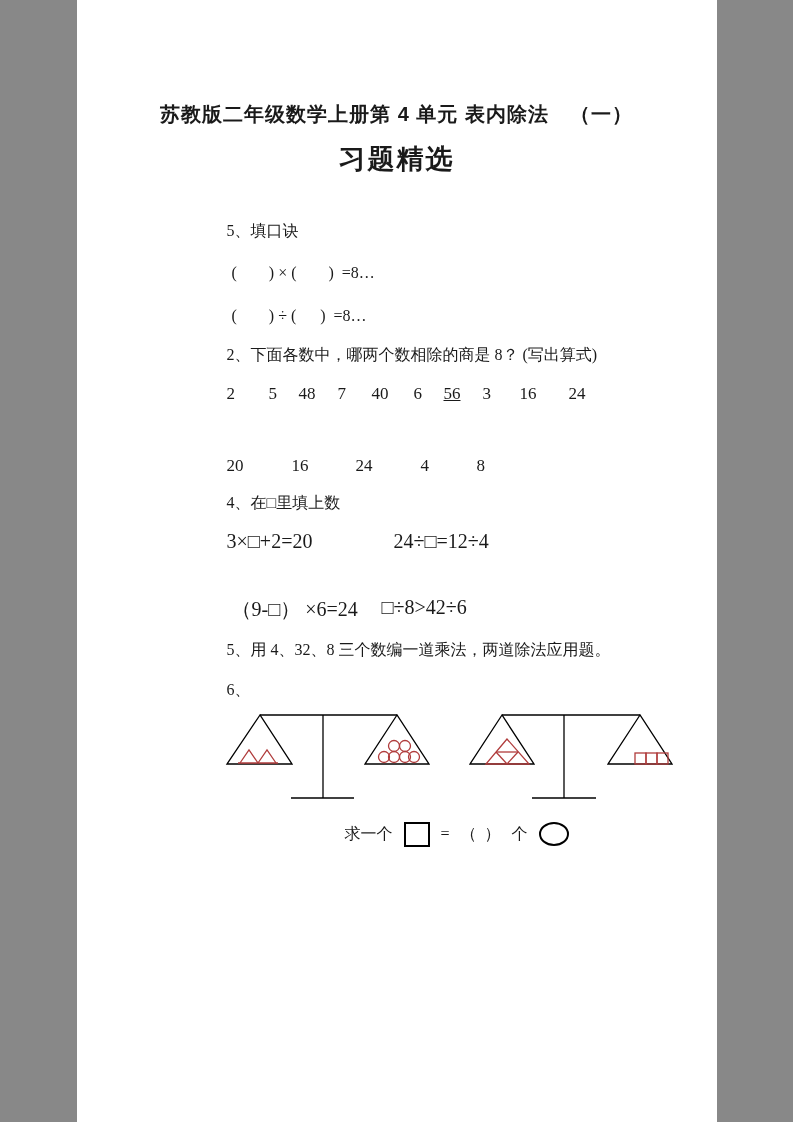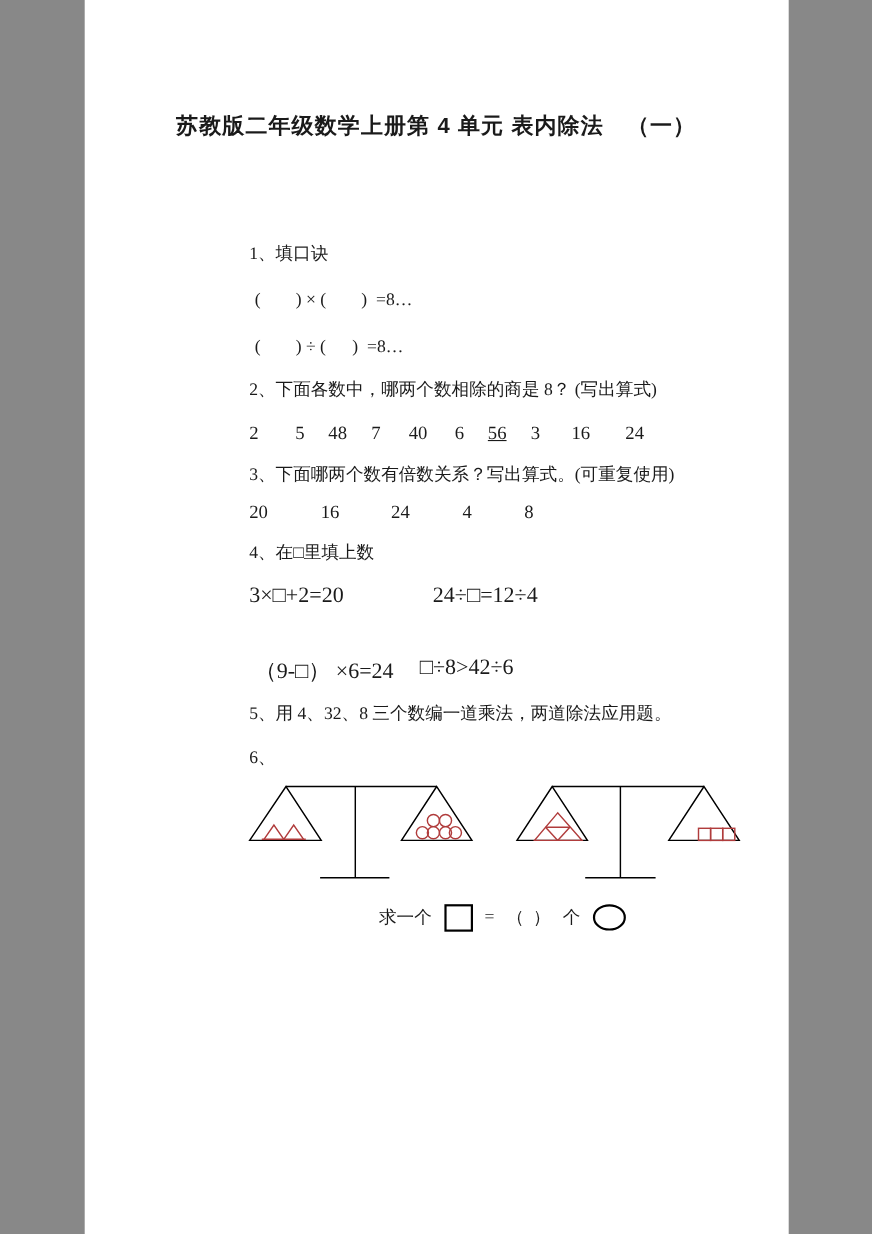--- a/index.html
+++ b/index.html
@@ -67,40 +67,40 @@
     border-radius:50%;
     background:#fff;
   }
 </style>
 </head>
 <body>
 
 <div class="page">
 
   <div class="abs doc-title">苏教版二年级数学上册第 4 单元 表内除法　（一）</div>
+  <div class="abs doc-subtitle">习题精选</div>
 
-  <div class="abs body-line" style="top:221px;left:150px;">1、填口诀</div>
+  <div class="abs body-line" style="top:221px;left:150px;">5、填口诀</div>
   <div class="abs body-line" style="top:263px;left:155px;">(        ) × (        )  =8…</div>
   <div class="abs body-line" style="top:306px;left:155px;">(        ) ÷ (      )  =8…</div>
 
   <div class="abs body-line" style="top:345px;left:150px;">2、下面各数中，哪两个数相除的商是 8？ (写出算式)</div>
   <div class="num-row q2-row" style="top:384px;left:150px;">
     <span>2</span>
     <span>5</span>
     <span>48</span>
     <span>7</span>
     <span>40</span>
     <span>6</span>
     <span>56</span>
     <span>3</span>
     <span>16</span>
     <span>24</span>
   </div>
 
-  <div class="abs body-line" style="top:422px;left:150px;">3、下面哪两个数有倍数关系？写出算式。(可重复使用)</div>
   <div class="num-row q3-row" style="top:456px;left:150px;">
     <span>20</span>
     <span>16</span>
     <span>24</span>
     <span>4</span>
     <span>8</span>
   </div>
 
   <div class="abs body-line" style="top:493px;left:150px;">4、在□里填上数</div>
   <div class="q4-row q4-r0" style="top:530px;">

